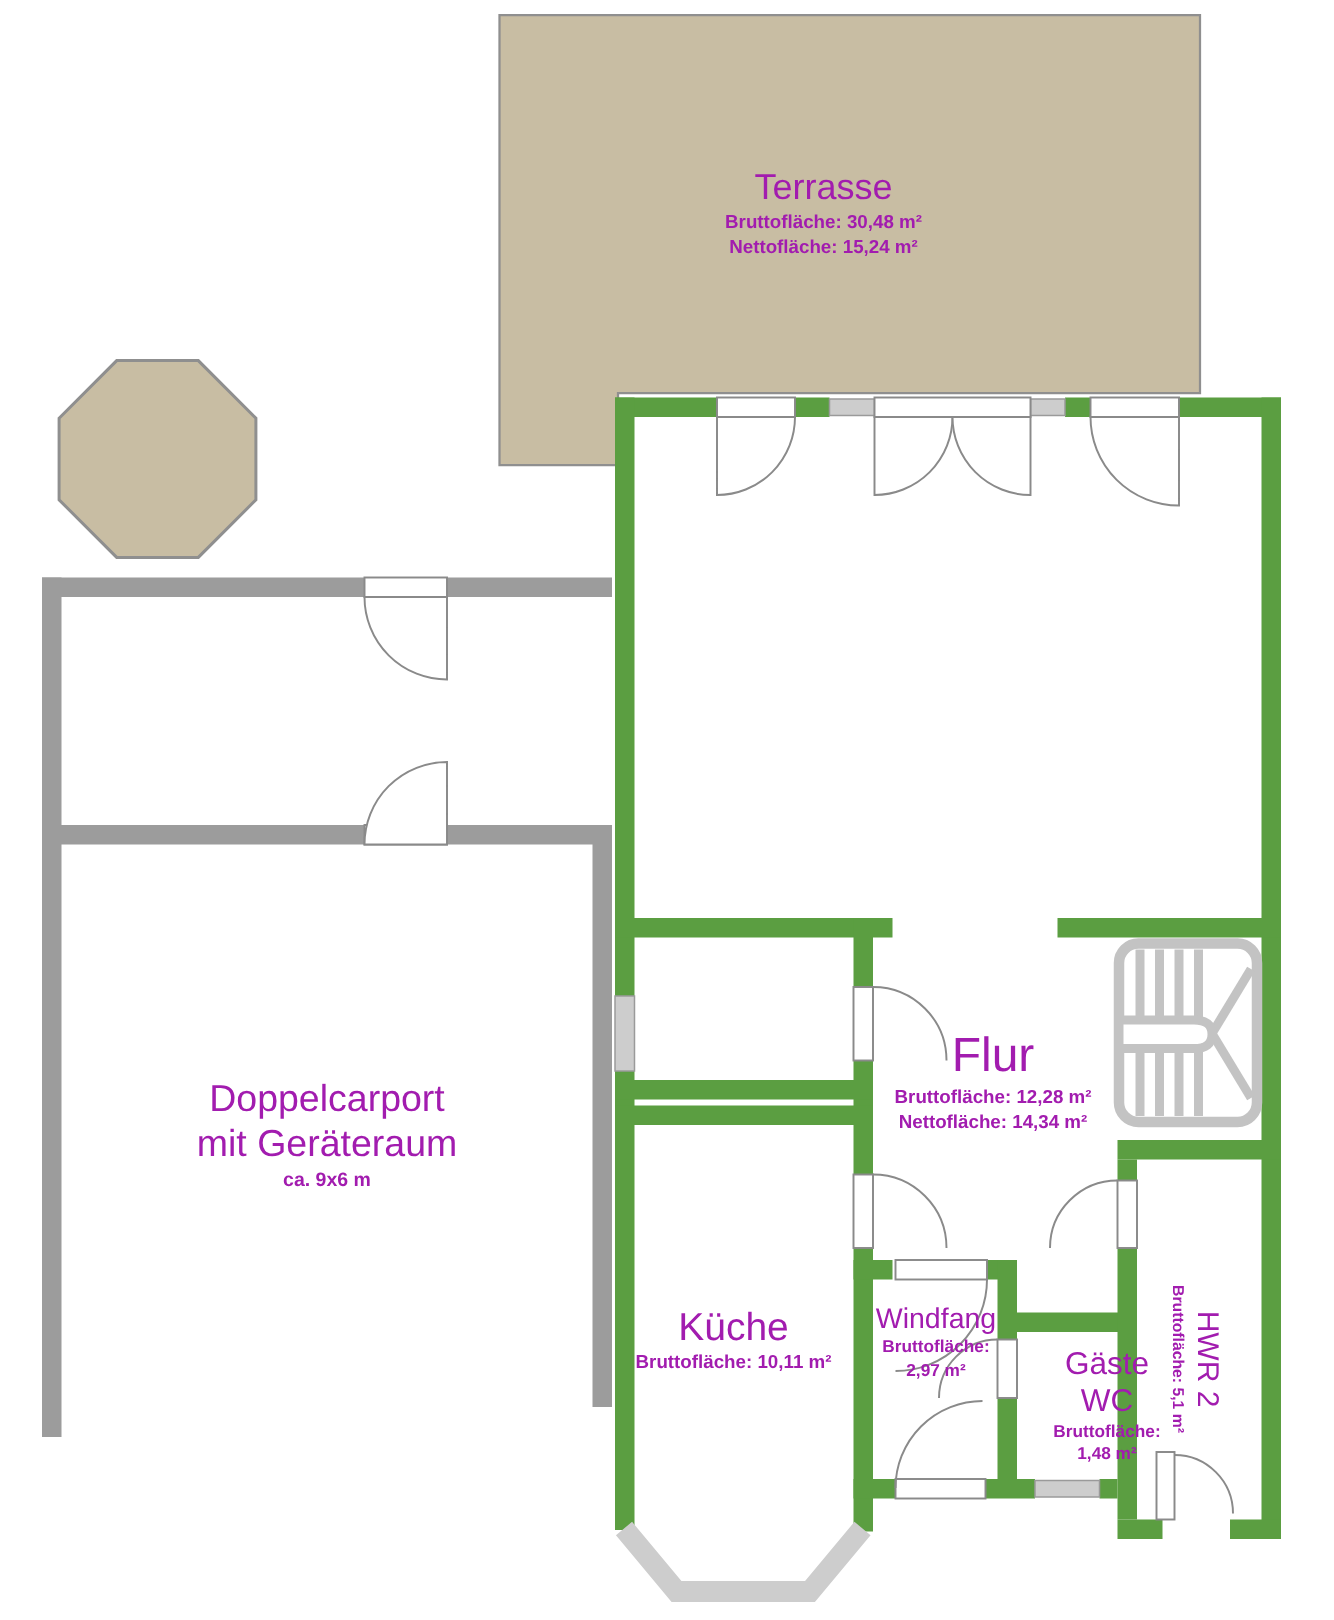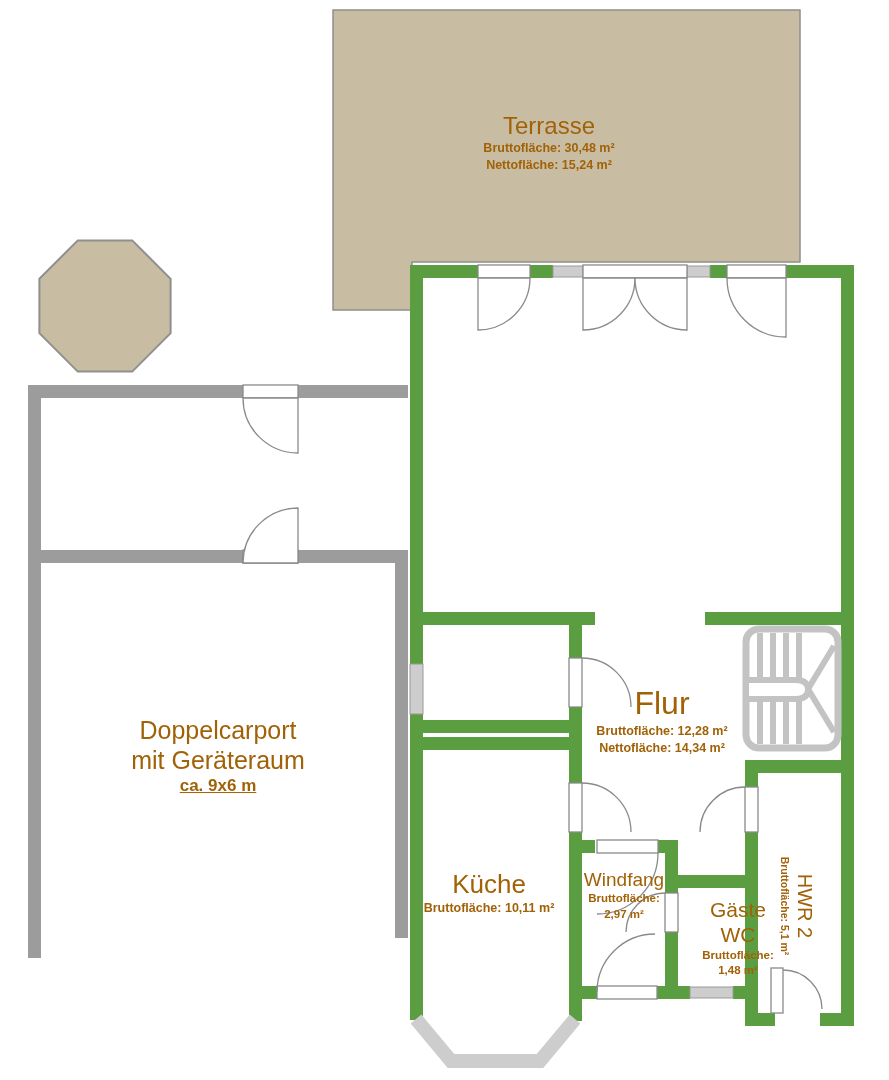--- a/index.html
+++ b/index.html
@@ -1,18 +1,18 @@
 <!DOCTYPE html>
 <html style="--wall-green: #5b9e41; --carport-gray: #9c9c9c; --window-gray: #cdcdcd; --beige: #c8bda3; --stairs-gray: #c3c3c3; --door-stroke: #8a8a8a;"><head>
 <meta charset="utf-8">
 <style>
   html,body{margin:0;padding:0;background:#fff;}
   .plan{
     position:relative;width:889px;height:1080px;background:#fff;
-    font-family:"Liberation Sans",sans-serif;color:#a16207;overflow:hidden;
+    font-family:"Liberation Sans",sans-serif;color:#a21caf;overflow:hidden;
   }
   .plan svg{position:absolute;left:0;top:0;}
   
   .wg{fill:var(--wall-green,#5b9e41);}
   .cg{fill:var(--carport-gray,#9c9c9c);}
   .win{fill:var(--window-gray,#cdcdcd);stroke:#9a9a9a;stroke-width:1;}
   .bay{fill:none;stroke:var(--window-gray,#cdcdcd);stroke-width:14;}
   .terr{fill:var(--beige,#c8bda3);stroke:#8f8f8f;stroke-width:1.5;}
   .octa{fill:var(--beige,#c8bda3);stroke:#8f8f8f;stroke-width:2;}
   .door-leaf{fill:#fff;stroke:var(--door-stroke,#8a8a8a);stroke-width:1.3;}
@@ -26,21 +26,21 @@
   .rn{font-size:26px;font-weight:400;}
   .rn-24{font-size:24px;}
   .rn-28{font-size:32px;}
   .rn-25{font-size:25px;}
   .rn-21{font-size:21px;}
   .rn-19{font-size:19px;}
   .rn-20{font-size:20px;}
   .rs{font-size:12.5px;font-weight:600;line-height:1.35;}
   .rs-11{font-size:11.5px;}
   .rs-10{font-size:10.5px;}
-  .rs-13{font-size:17px;text-decoration:underline;}
+  .rs-13{font-size:13px;}
 </style>
 </head>
 <body>
 
 <div class="plan">
 
   <svg width="889" height="1080" viewBox="0 0 889 1080">
 
     <g>
       <polygon class="terr" points="333,10 800,10 800,262 412,262 412,310 333,310"></polygon>

